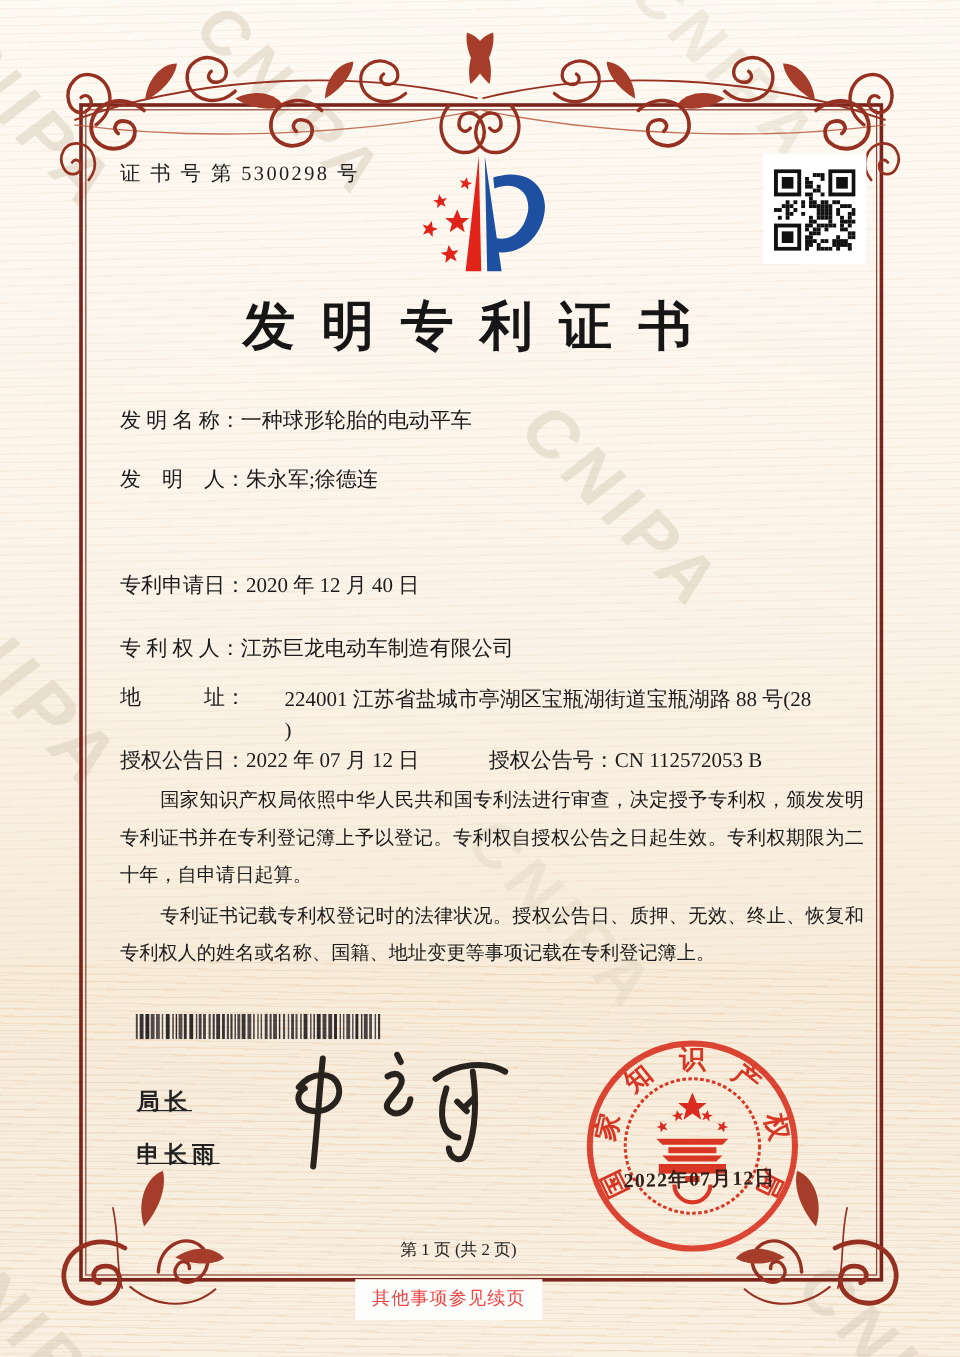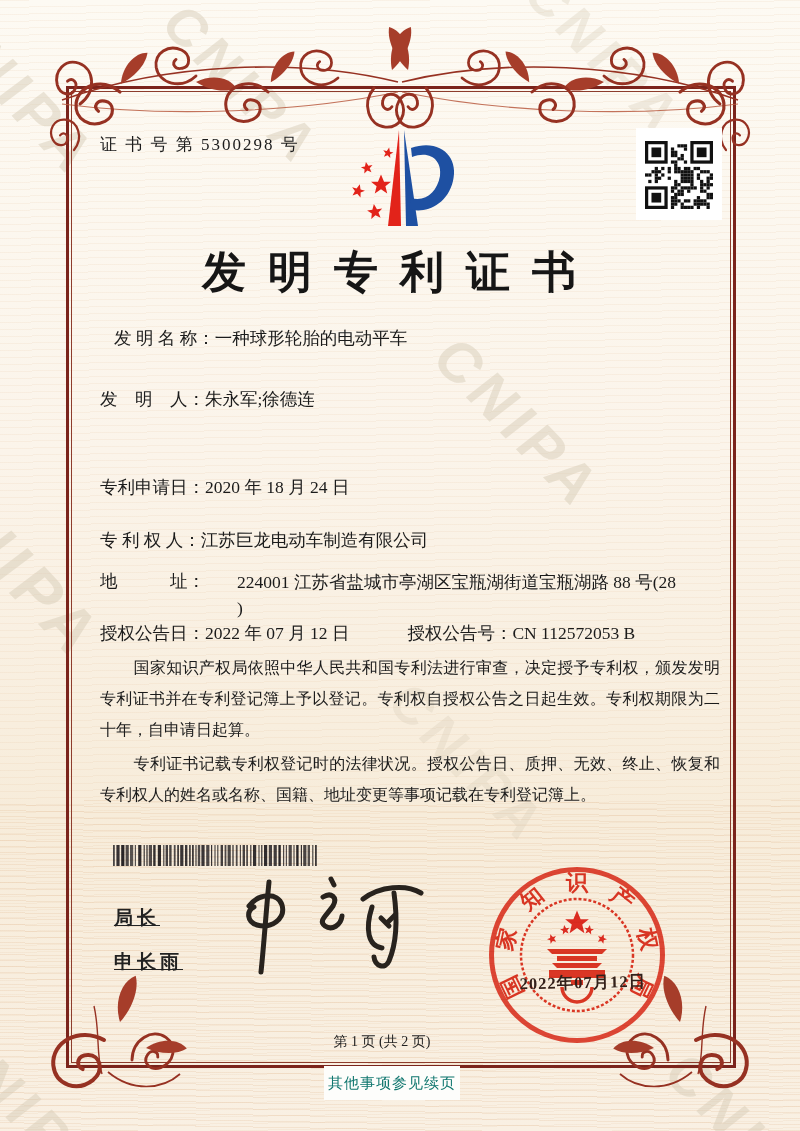--- a/index.html
+++ b/index.html
@@ -44,22 +44,22 @@
         mix-blend-mode:multiply;opacity:.95;}
   .seal-ring{position:absolute;inset:2px;border:5px solid rgba(224,48,30,.92);border-radius:50%;}
   .seal-arc{position:absolute;inset:0;color:#df2f1d;font-weight:bold;font-size:22px;}
   .seal-arc span{position:absolute;left:50%;top:50%;width:28px;height:28px;margin:-14px 0 0 -14px;
                  text-align:center;line-height:28px;}
   .seal-emblem{position:absolute;left:50%;top:50%;transform:translate(-50%,-50%);}
   .seal-date{position:absolute;left:488px;top:972px;width:190px;text-align:center;font-size:16.5px;
              letter-spacing:1px;color:#33201a;z-index:7;transform:rotate(-1.2deg);font-weight:600;}
   .page-info{position:absolute;left:282px;top:1033px;width:200px;text-align:center;font-size:14px;
              color:#222;z-index:4;}
-  .foot-note{position:absolute;left:324px;top:1066px;width:136px;height:34px;background:#fdfdfb;
-             z-index:8;text-align:center;line-height:34px;font-size:15px;letter-spacing:1px;color:#0f766e;}
+  .foot-note{position:absolute;left:296px;top:1066px;width:156px;height:34px;background:#fdfdfb;
+             z-index:8;text-align:center;line-height:34px;font-size:15px;letter-spacing:1px;color:#ef4444;}
 </style>
 </head>
 <body>
 
 <div class="page">
 
   <div class="waves"></div>
   <div class="waves2"></div>
 
   <span class="wm" style="left:-30px;top:-8px;font-size:58px;transform:rotate(47deg) skewX(-6deg);">CNIPA</span>
@@ -289,28 +289,28 @@
         <rect x="48.57142857142857" y="3.238095238095238" width="16.19047619047619" height="16.19047619047619" fill="#fff"></rect>
         <rect x="51.80952380952381" y="6.476190476190476" width="9.714285714285715" height="9.714285714285715" fill="#111"></rect>
         <rect x="0" y="45.333333333333336" width="22.666666666666668" height="22.666666666666668" fill="#111"></rect>
         <rect x="3.238095238095238" y="48.57142857142857" width="16.19047619047619" height="16.19047619047619" fill="#fff"></rect>
         <rect x="6.476190476190476" y="51.80952380952381" width="9.714285714285715" height="9.714285714285715" fill="#111"></rect>
       </svg>
     </div>
 
   <div class="title">发明专利证书</div>
 
-  <div class="field" style="top:326px;margin-left:14px;">
+  <div class="field" style="top:338px;">
     <span class="lab">发 明 名 称：</span><span>一种球形轮胎的电动平车</span>
   </div>
   <div class="field" style="top:387px;">
     <span class="lab">发　明　人：</span><span>朱永军;徐德连</span>
   </div>
   <div class="field" style="top:475px;">
-    <span class="lab">专利申请日：</span><span>2020 年 18 月 24 日</span>
+    <span class="lab">专利申请日：</span><span>2020 年 12 月 40 日</span>
   </div>
   <div class="field" style="top:528px;">
     <span class="lab">专 利 权 人：</span><span>江苏巨龙电动车制造有限公司</span>
   </div>
   <div class="field" style="top:569px;">
     <span class="lab" style="vertical-align:top;">地　　　址：</span><span class="addr-val"><span>224001 江苏省盐城市亭湖区宝瓶湖街道宝瓶湖路 88 号(28</span><br><span>)</span></span>
   </div>
   <div class="field" style="top:621px;">
     <span class="lab">授权公告日：</span><span>2022 年 07 月 12 日</span><span class="grant2 lab">授权公告号：</span><span>CN 112572053 B</span>
   </div>

